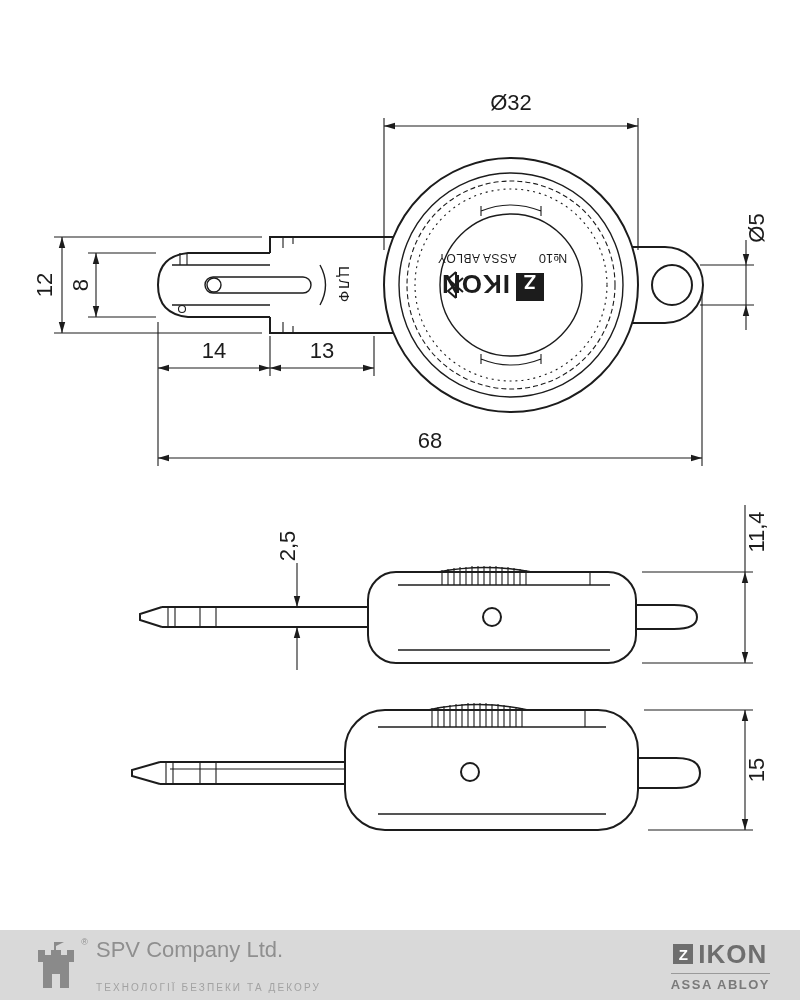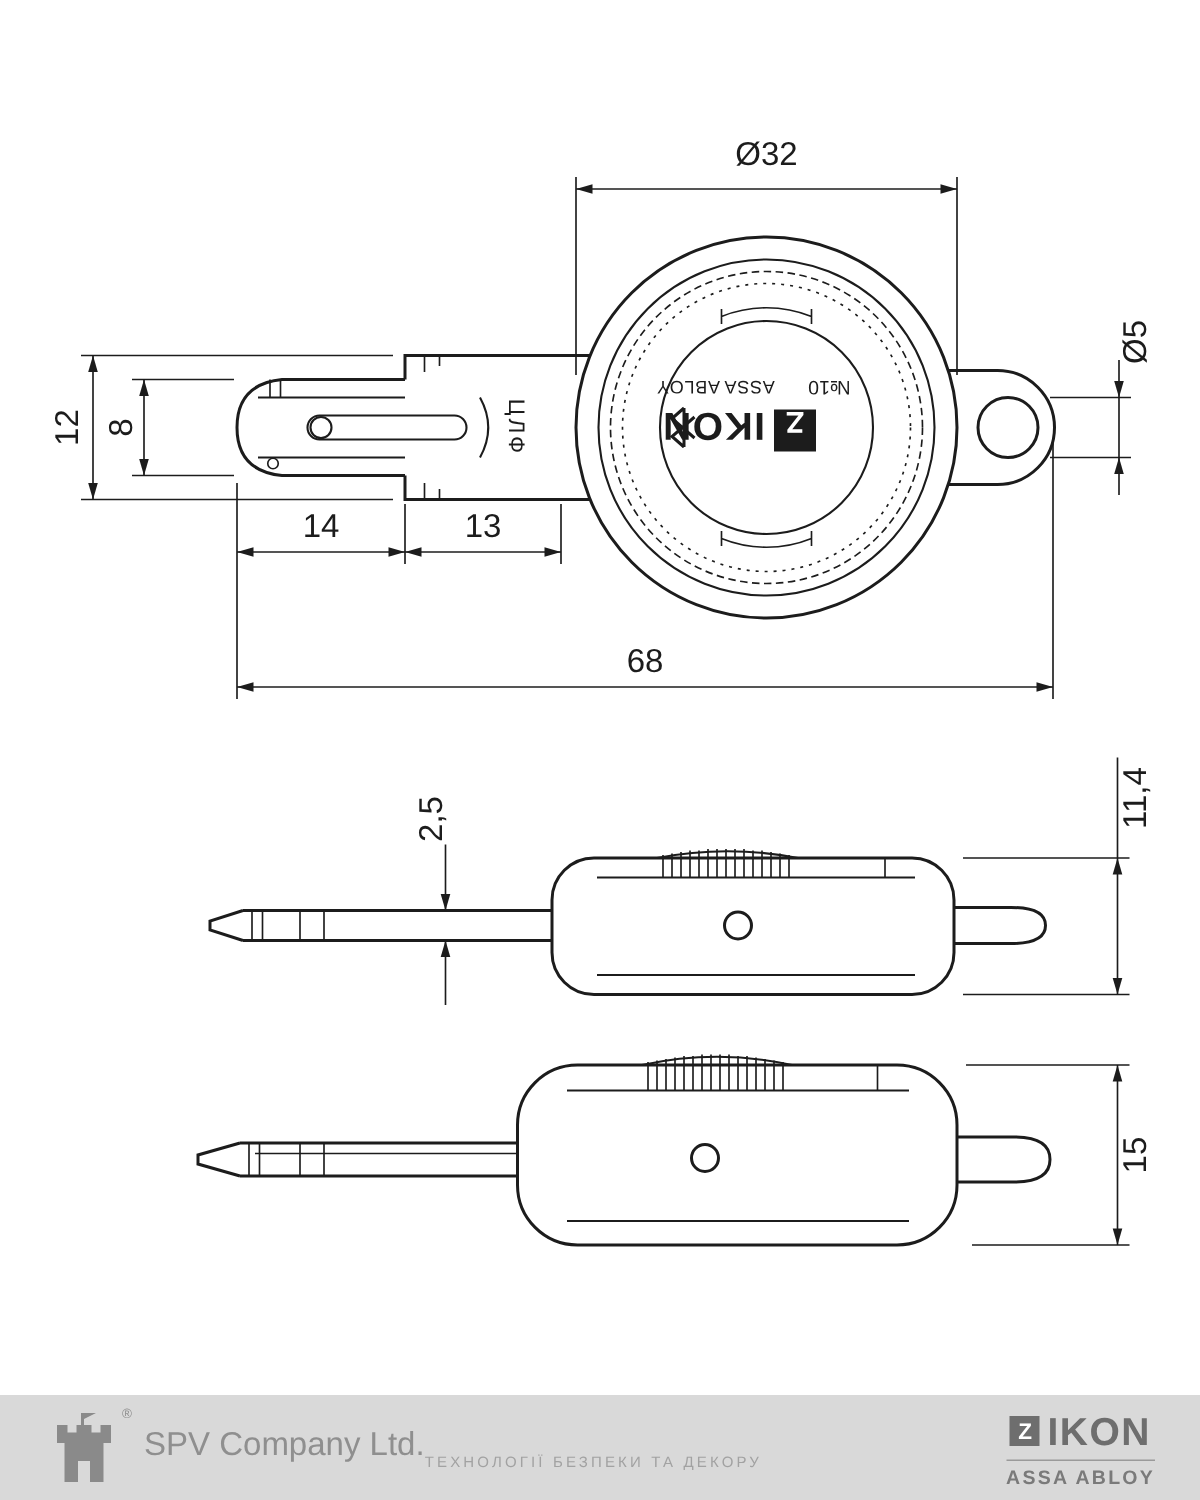--- a/index.html
+++ b/index.html
@@ -13,21 +13,21 @@
   .dim-text{font-size:22px;fill:#1c1c1c;}
   .engrave-sm{font-size:12px;fill:#1c1c1c;letter-spacing:.5px;}
   .engrave-md{font-size:13px;fill:#1c1c1c;}
   .engrave-big{font-size:26px;font-weight:bold;fill:#1c1c1c;letter-spacing:1px;}
   .stamp-text{font-size:15px;fill:#1c1c1c;letter-spacing:2px;}
   .footer{position:absolute;left:0;bottom:0;width:800px;height:70px;background:#d9d9d9;
           display:flex;align-items:center;justify-content:space-between;box-sizing:border-box;padding:0 30px;}
   .f-left{display:flex;align-items:center;gap:14px;}
   .f-logo{position:relative;width:52px;height:52px;display:flex;align-items:center;justify-content:center;}
   .f-reg{position:absolute;top:-2px;right:-6px;font-size:9px;color:#8f8f8f;}
-  .f-texts{display:flex;flex-direction:row;justify-content:center;}
+  .f-texts{display:flex;flex-direction:column;justify-content:center;}
   .f-company{font-size:22px;color:#8f8f8f;line-height:1.15;}
   .f-tagline{font-size:10px;letter-spacing:2.1px;color:#a2a2a2;margin-top:20px;}
   .f-right{display:flex;flex-direction:column;align-items:center;gap:3px;}
   .f-brandrow{display:flex;align-items:center;gap:5px;}
   .f-zbox{width:20px;height:20px;background:#6e6e6e;color:#fff;font-weight:bold;font-size:15px;
           display:flex;align-items:center;justify-content:center;}
   .f-brand{font-size:26px;font-weight:bold;color:#6e6e6e;letter-spacing:1px;}
   .f-sep{width:100%;height:1px;background:#9a9a9a;}
   .f-group{font-size:13px;font-weight:bold;color:#7a7a7a;letter-spacing:1.5px;}
 </style>

